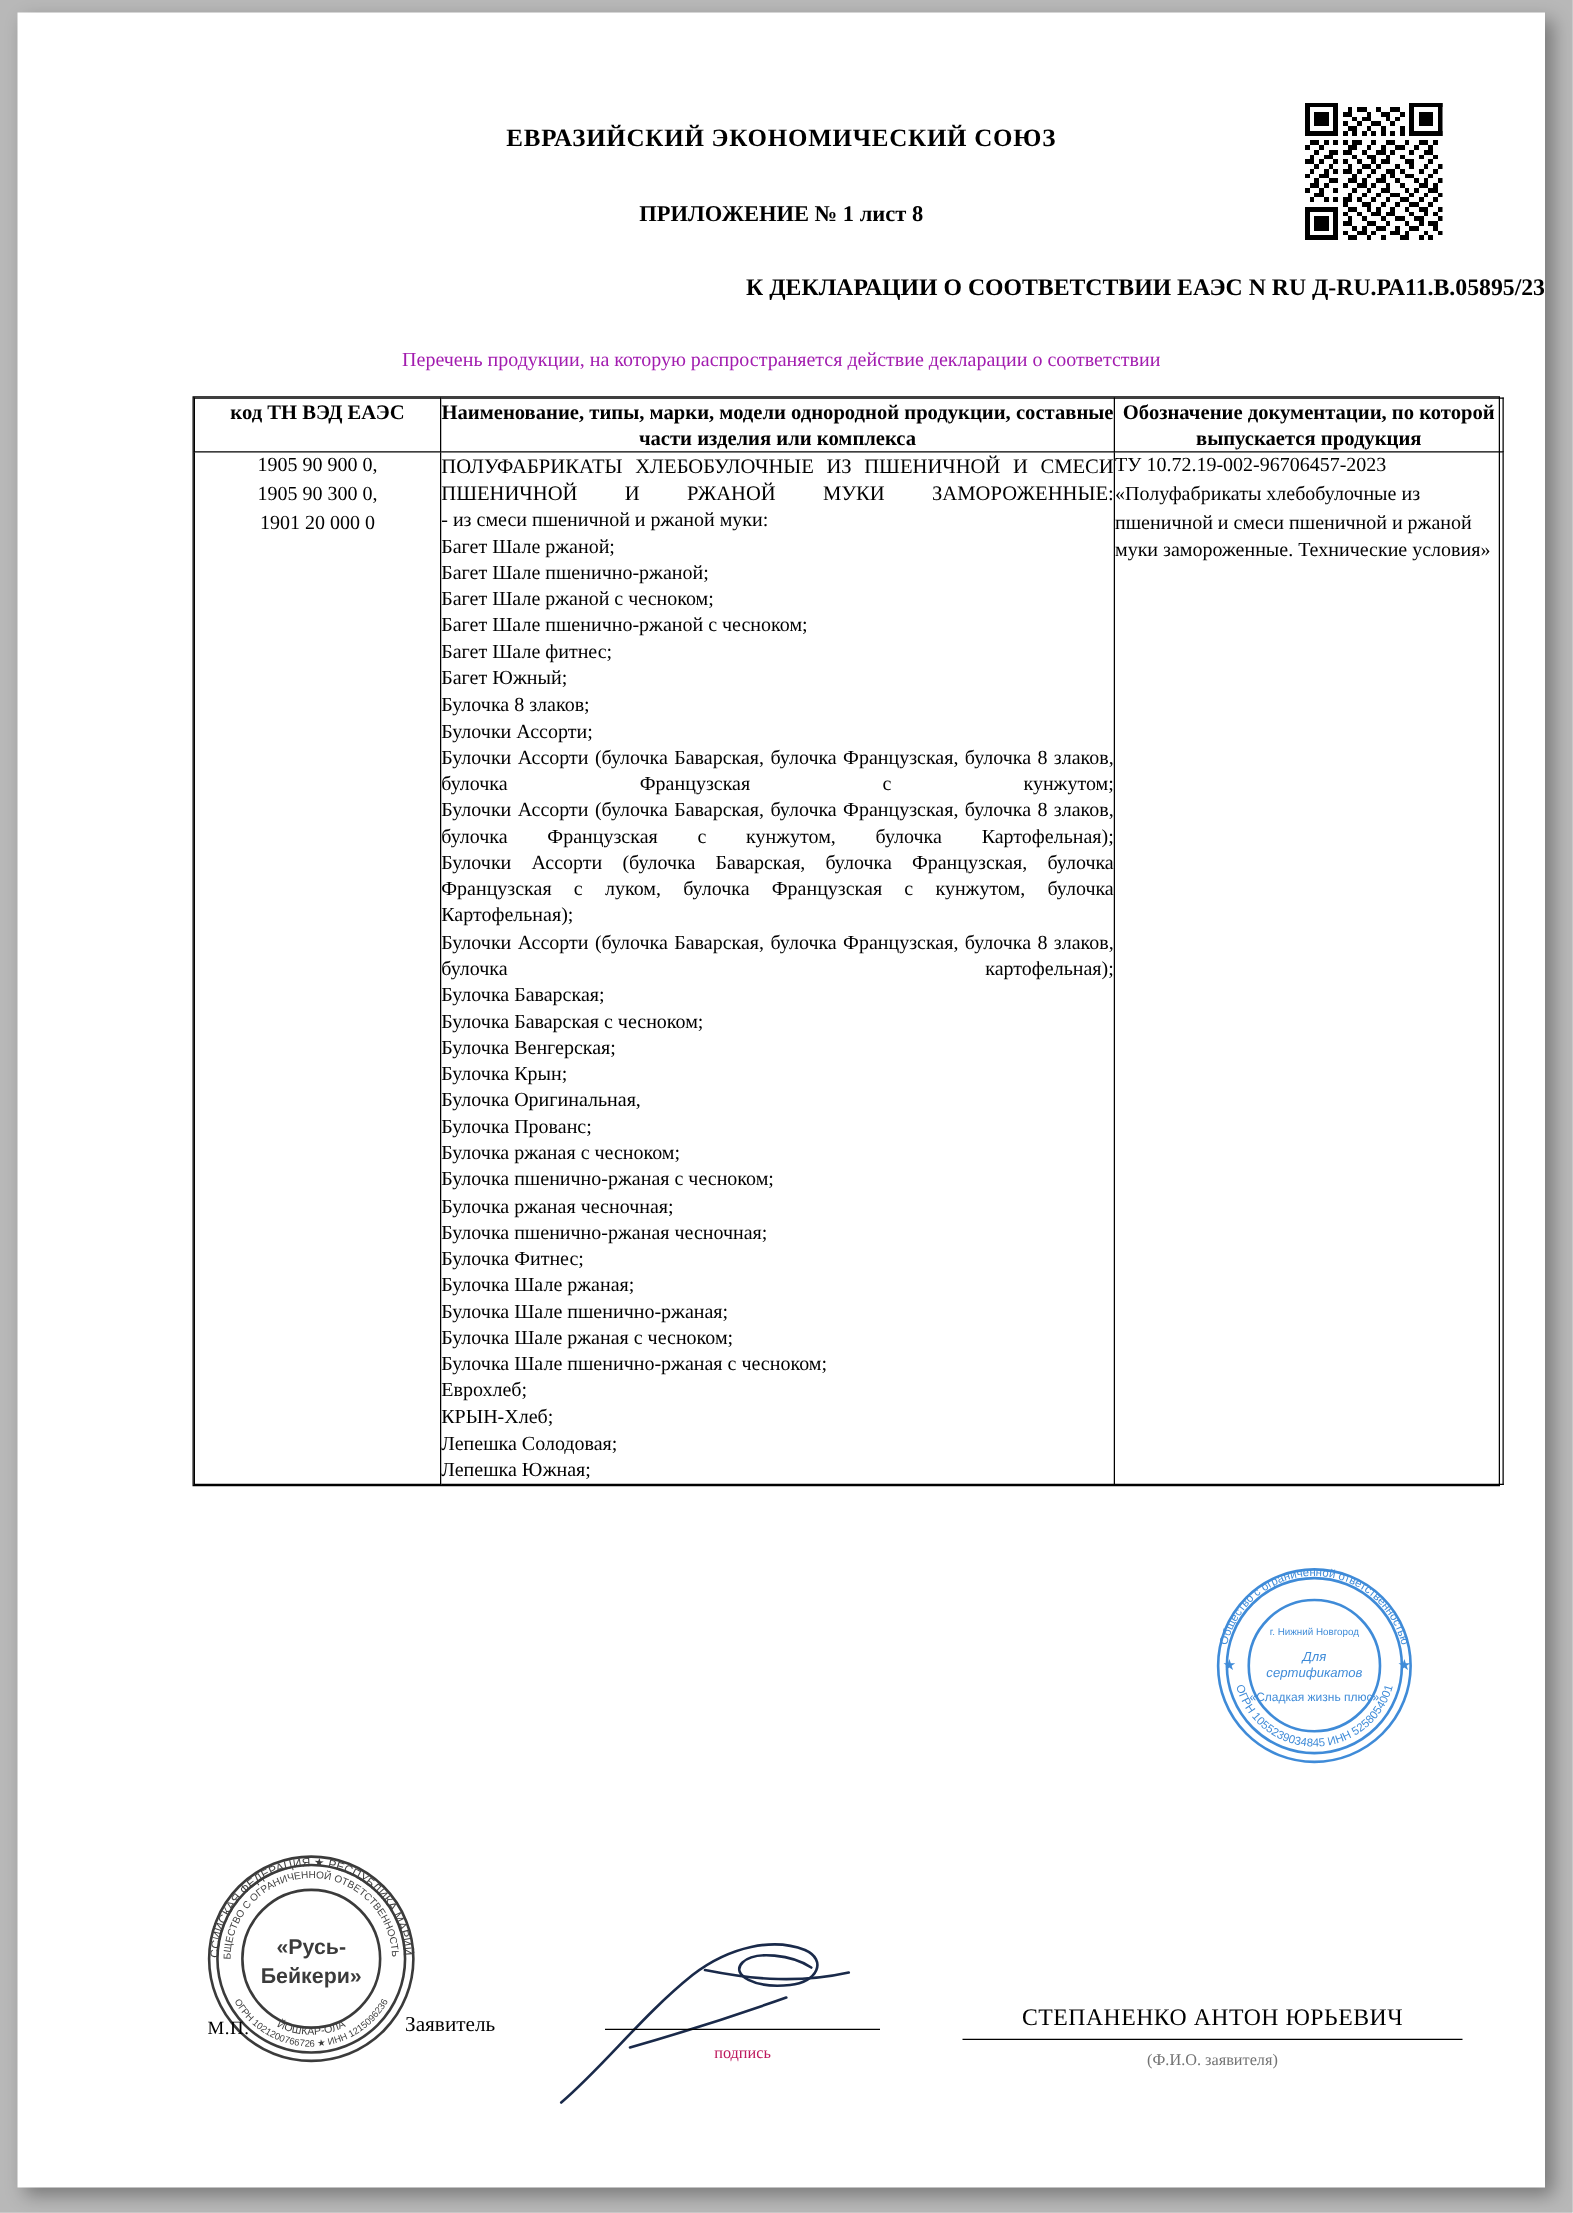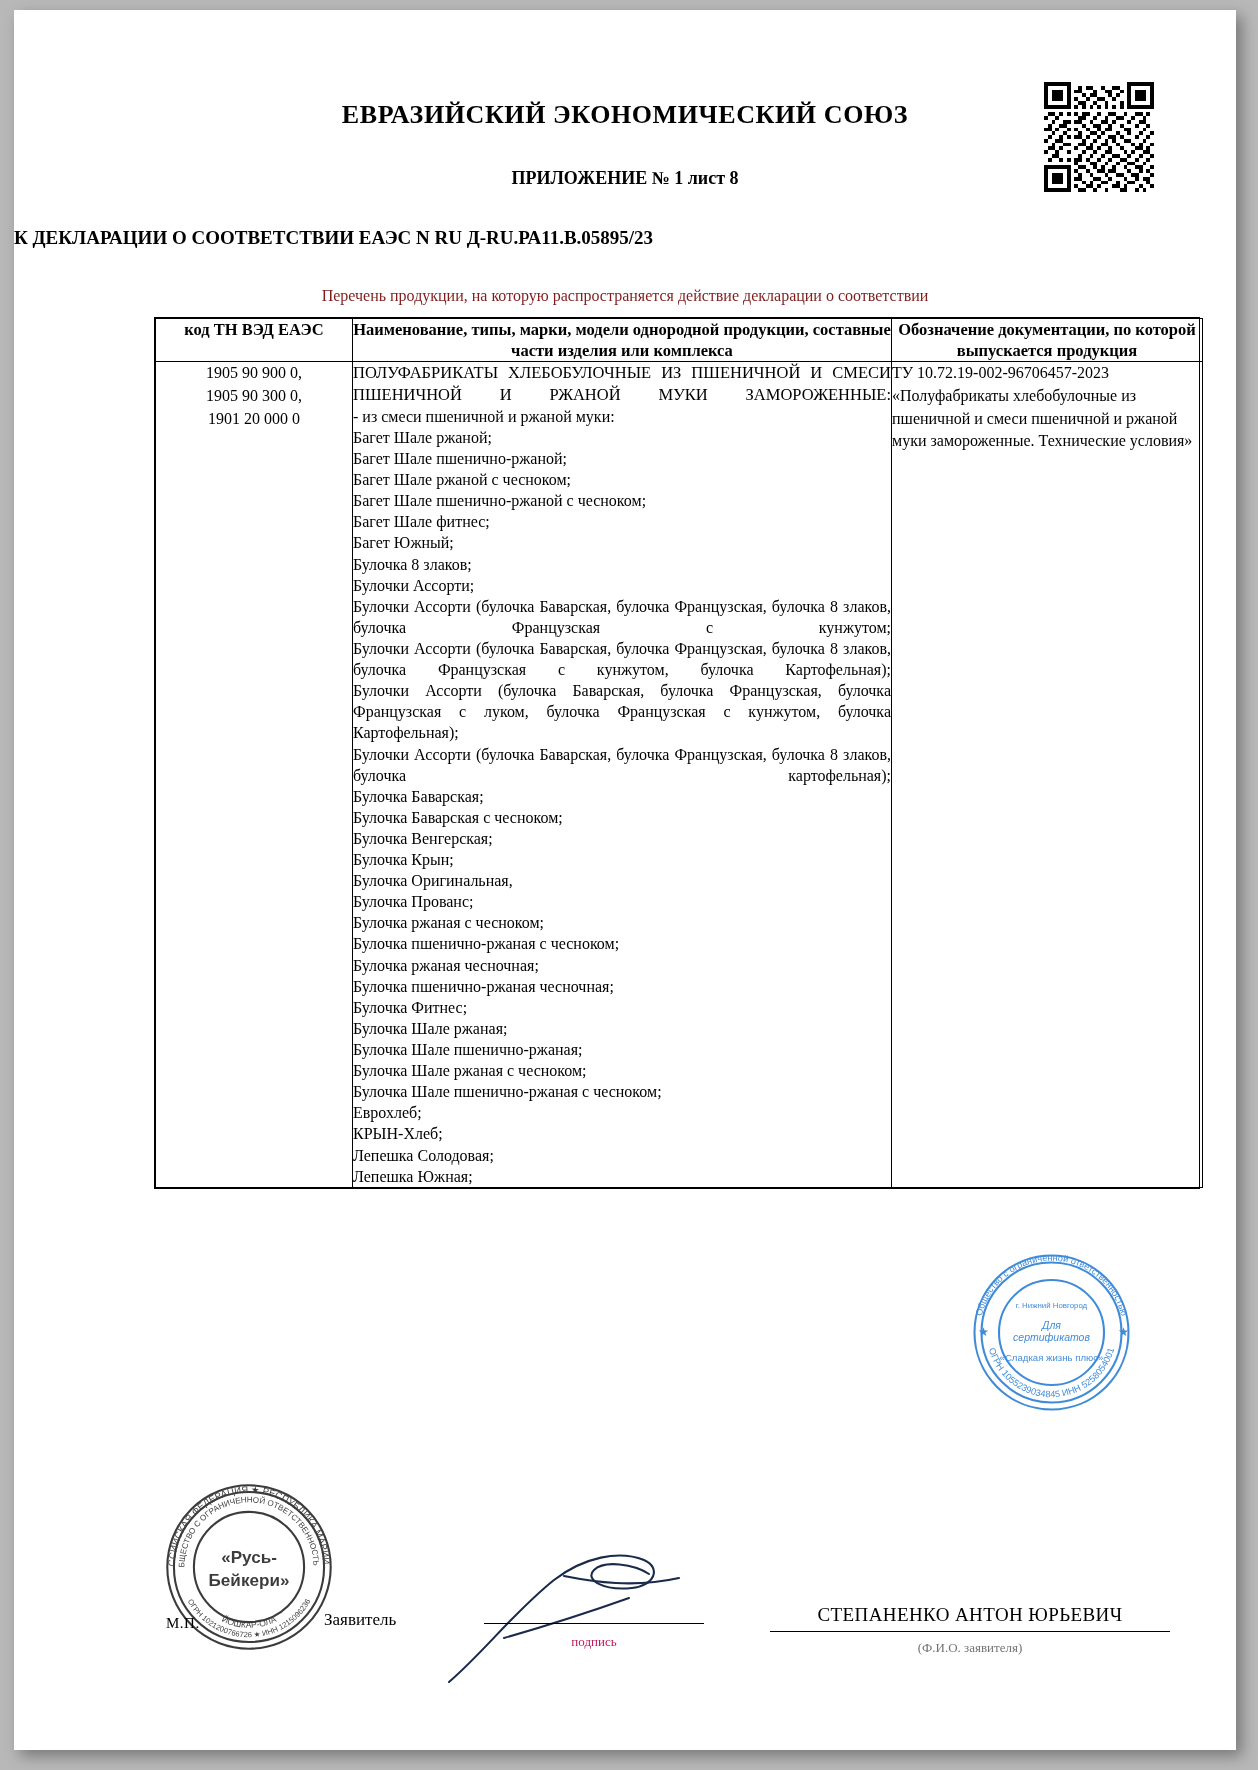--- a/index.html
+++ b/index.html
@@ -25,42 +25,42 @@
   }
   .inner {
     position: absolute;
     left: 0; top: 0; right: 0; bottom: 0;
     padding: 0;
   }
 
   
   .hdr-title {
     text-align: center;
-    font-size: 26px;
+    font-size: 20px;
     font-weight: bold;
     letter-spacing: 0.6px;
     margin-top: 90px;
   }
   .hdr-sub {
     text-align: center;
     font-size: 18px;
     font-weight: bold;
     margin-top: 38px;
   }
   .hdr-decl {
-    text-align: left;
+    text-align: right;
     font-size: 19px;
     font-weight: bold;
     margin-top: 38px;
   }
   .hdr-note {
     text-align: center;
     font-size: 16px;
     margin-top: 38px;
-    color: #7f1d1d;
+    color: #a21caf;
   }
 
   
   .qr {
     position: absolute;
     right: 82px;
     top: 72px;
     width: 110px;
     height: 110px;
   }

